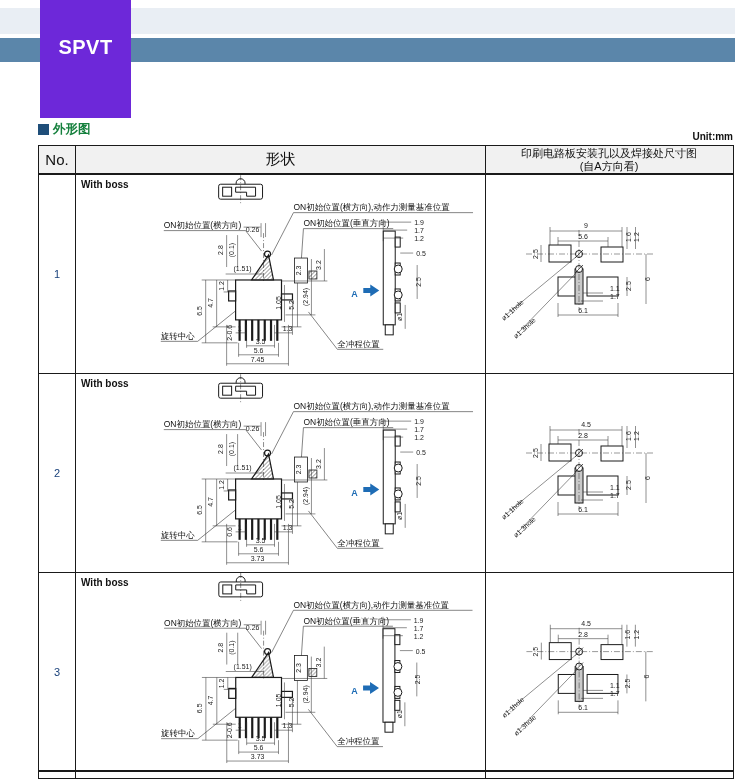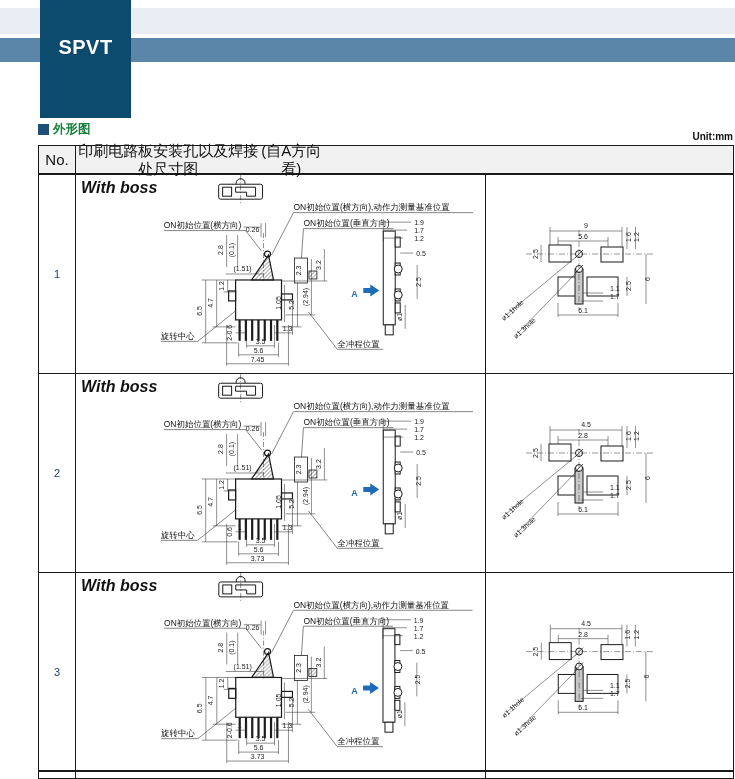--- a/index.html
+++ b/index.html
@@ -1,41 +1,41 @@
 <!DOCTYPE html>
 <html><head>
 <meta charset="utf-8">
 <style>
   html,body{margin:0;padding:0;background:#fff;}
   body{width:735px;height:779px;position:relative;font-family:"Liberation Sans",sans-serif;overflow:hidden;}
   
   .band{position:absolute;left:0;top:8px;width:735px;height:26px;background:#e9eef4;}
   .bluebar{position:absolute;left:0;top:38px;width:735px;height:24px;background:#5b86aa;}
-  .graybox{position:absolute;left:40px;top:0;width:91px;height:118px;background:#0c4a6e;}
+  .graybox{position:absolute;left:40px;top:0;width:91px;height:118px;background:#6d28d9;}
   .model{position:absolute;left:0;top:36px;width:91px;text-align:center;color:#fff;font-size:20px;font-weight:bold;letter-spacing:.5px;}
   .pagetitle{position:absolute;left:143px;top:41px;color:#fff;font-size:16.5px;font-weight:bold;letter-spacing:.5px;}
   
   .sechead{position:absolute;left:38px;top:121px;display:flex;align-items:center;}
   .bullet{width:11px;height:11px;background:#1f4e79;margin-right:4px;}
   .sectitle{font-size:12.5px;font-weight:600;color:#15803d;}
   .unit{position:absolute;right:2px;top:131px;font-size:10px;font-weight:bold;color:#111;}
   
   .tbl{position:absolute;left:38px;top:145px;width:696px;height:634px;border:1.5px solid #1a1a1a;box-sizing:border-box;}
   .thead{display:flex;height:29px;background:#f1f1f1;border-bottom:2px solid #1a1a1a;box-sizing:border-box;}
   .th{display:flex;align-items:center;justify-content:center;font-size:15px;color:#111;box-sizing:border-box;}
   .th-no{width:37px;border-right:1.2px solid #1a1a1a;}
   .th-shape{width:410px;border-right:1.2px solid #1a1a1a;}
-  .th-pcb{width:246px;flex-direction:row;line-height:1.15;font-size:15px;text-align:center;}
+  .th-pcb{width:246px;flex-direction:column;line-height:1.15;font-size:11px;text-align:center;}
   .trow{display:flex;height:199px;border-bottom:1.5px solid #1a1a1a;box-sizing:border-box;position:relative;}
   .trow:last-of-type{border-bottom:2px solid #1a1a1a;}
   .cell{box-sizing:border-box;position:relative;}
   .cell-no{width:37px;border-right:1.2px solid #1a1a1a;display:flex;align-items:center;justify-content:center;font-size:11px;color:#18407a;}
   .cell-shape{width:410px;border-right:1.2px solid #1a1a1a;}
   .cell-pcb{width:246px;}
-  .boss{position:absolute;left:5px;top:4px;font-size:16px;font-weight:bold;color:#111;z-index:2;font-style:italic;}
+  .boss{position:absolute;left:5px;top:4px;font-size:10px;font-weight:bold;color:#111;z-index:2;}
   .rowsvg{position:absolute;left:0;top:0;width:100%;height:100%;}
   .sliver{display:flex;height:6px;}
   .sl-no{width:37px;border-right:1.2px solid #1a1a1a;box-sizing:border-box;}
   .sl-shape{width:410px;border-right:1.2px solid #1a1a1a;box-sizing:border-box;}
   
   text.d{font:7px "Liberation Sans",sans-serif;fill:#222;}
   text.lb{font:8.5px "Liberation Sans",sans-serif;fill:#111;}
   text.ab{font:bold 9px "Liberation Sans",sans-serif;fill:#1e6cb5;}
 </style>
 </head>
@@ -51,20 +51,21 @@
 
 <div class="sechead">
   <div class="bullet"></div>
   <div class="sectitle">外形图</div>
 </div>
 <div class="unit">Unit:mm</div>
 
 <div class="tbl">
   <div class="thead">
     <div class="th th-no">No.</div>
+    <div class="th th-shape">形状</div>
     <div class="th th-pcb">
       <span>印刷电路板安装孔以及焊接处尺寸图</span>
       <span>(自A方向看)</span>
     </div>
   </div>
   <div id="rows-container">
 <div class="trow">
   <div class="cell cell-no">
     <span>1</span>
   </div>

